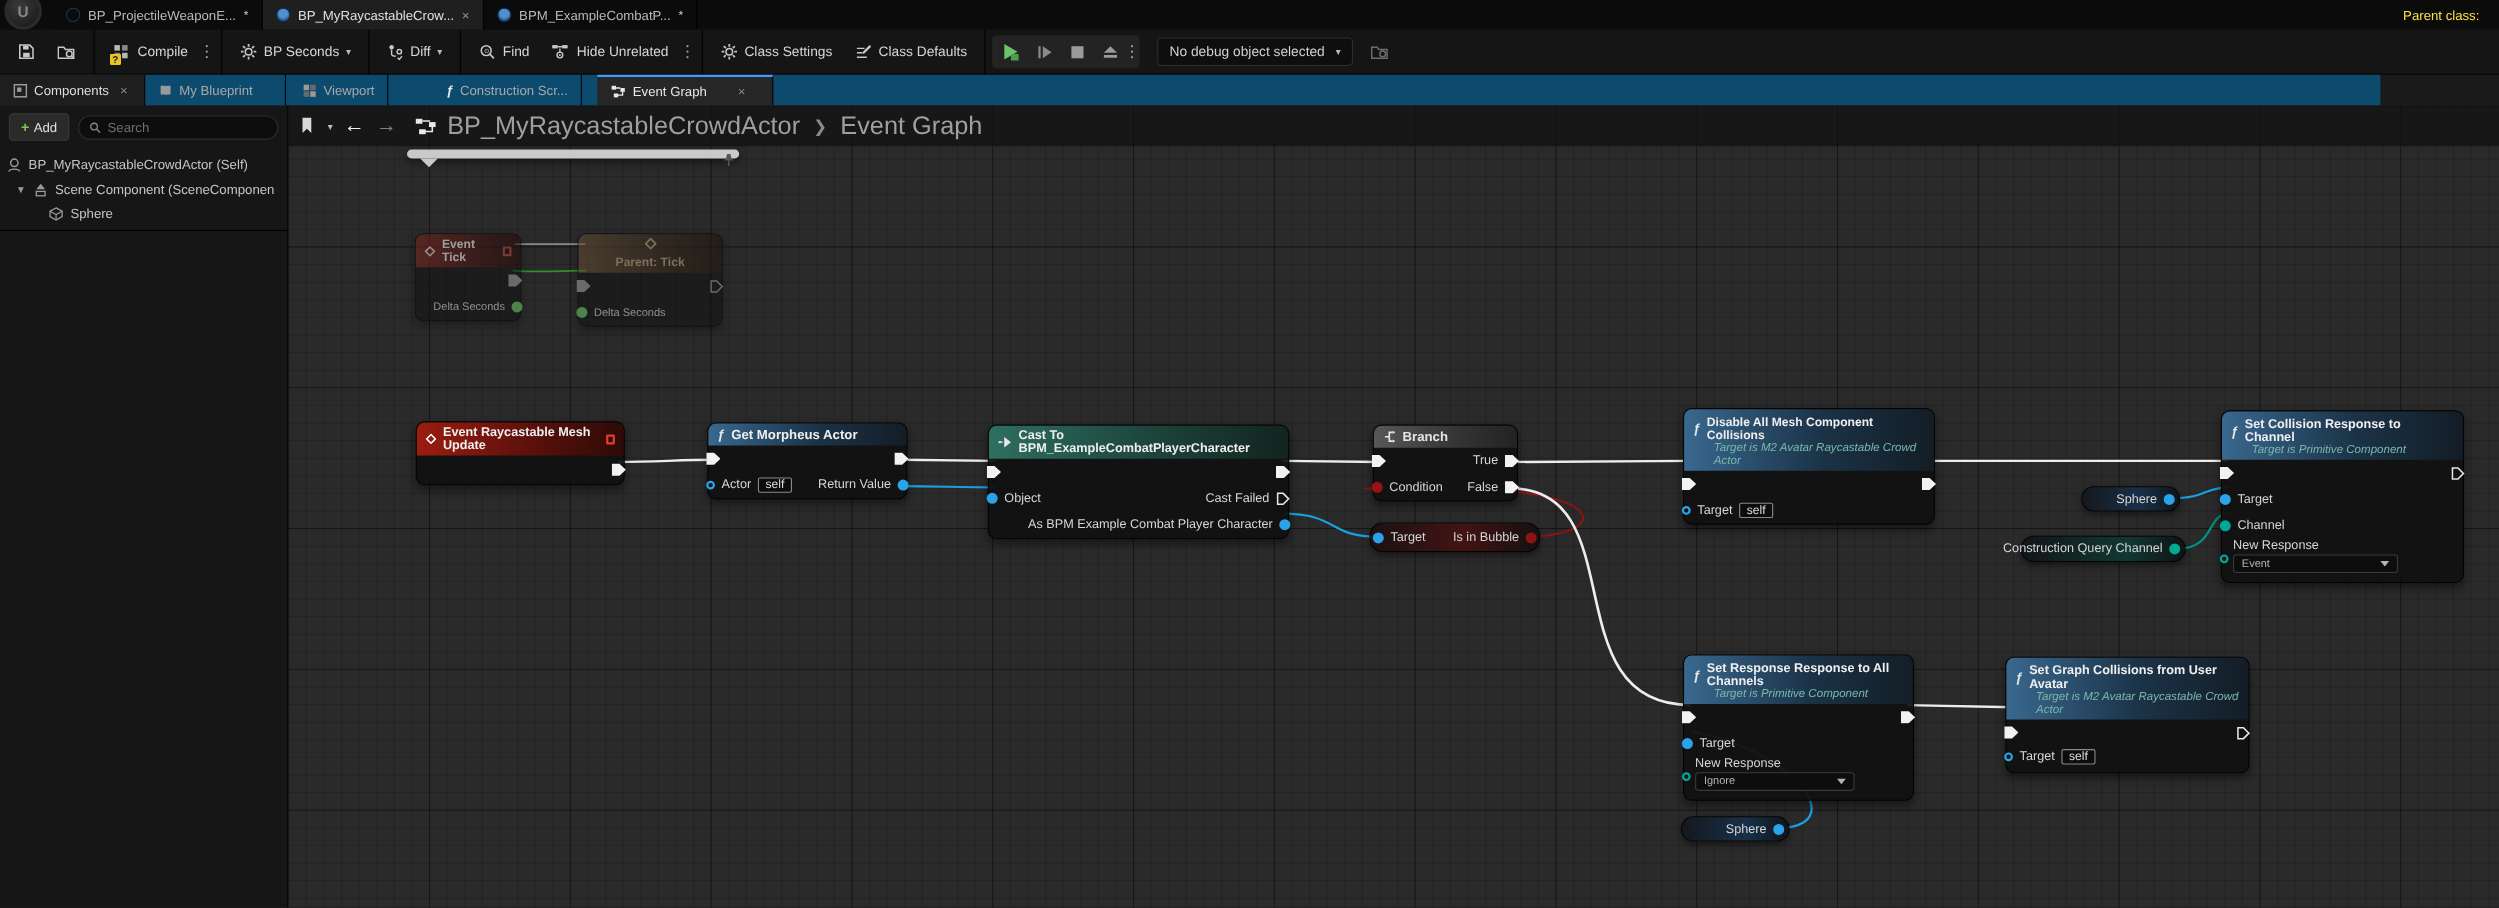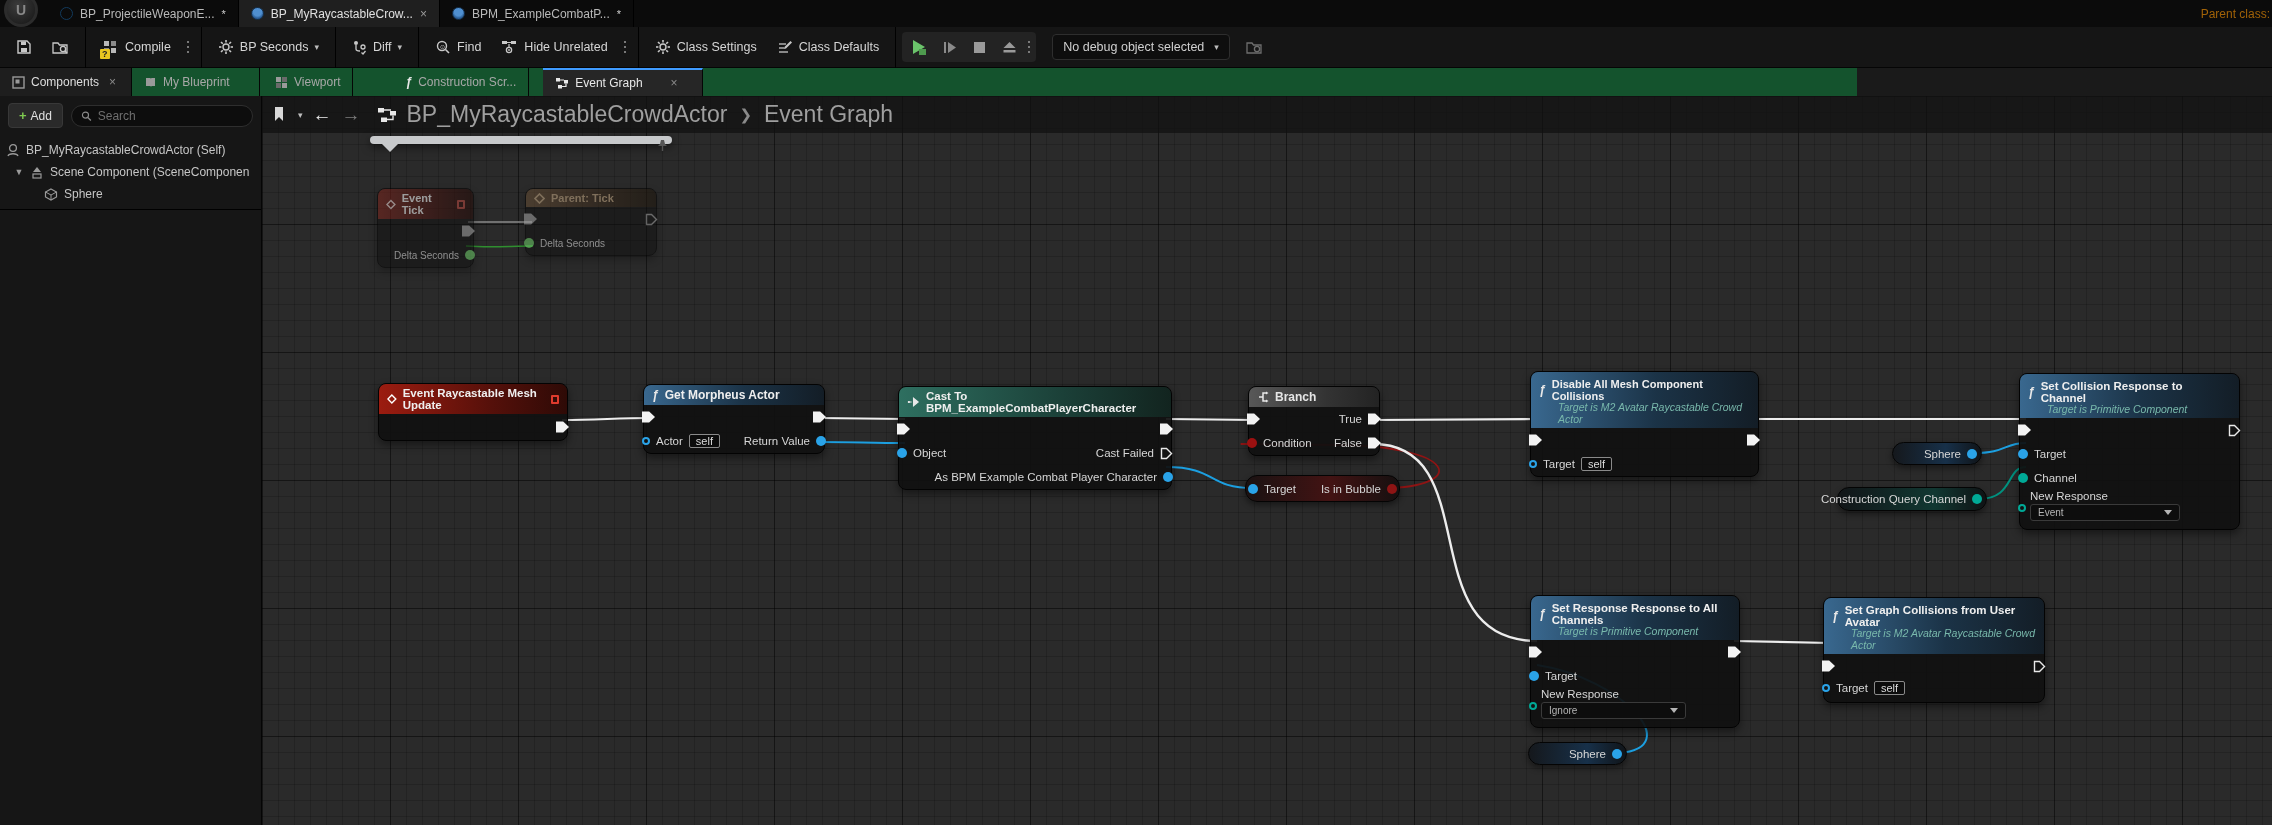--- a/index.html
+++ b/index.html
@@ -13,41 +13,41 @@
     border:3px solid #2c2c2c; margin:-8px 10px 0 4px; display:flex; align-items:center; justify-content:center;
     color:#888; font-weight:bold; font-size:14px; }
   .doc-tab { height:27px; display:flex; align-items:center; gap:7px; padding:0 12px; font-size:12px; color:#b9b9b9;
     background:#0b0b0b; border-right:1px solid #000; cursor:pointer; }
   .doc-tab.active { background:#1f1f1f; color:#e0e0e0; }
   .doc-icon { width:13px; height:13px; border-radius:50%; display:inline-block; }
   .doc-icon.pawn { background:radial-gradient(circle at 50% 35%, #4f8fd0 45%, #2a5d96 70%); border:1px solid #16324f;}
   .doc-icon.bp { background:radial-gradient(circle at 50% 50%, #2a6da8 55%, #123. 80%); border:1px solid #123a5c;}
   .dirty-dot { color:#cfcfcf; font-size:11px; }
   .tab-close { color:#9a9a9a; font-size:12px; }
-  .parent-class { margin-left:auto; padding-right:2px; color:#a16207; font-size:12px; white-space:nowrap; }
+  .parent-class { margin-left:auto; padding-right:18px; color:#fde047; font-size:12px; white-space:nowrap; }
 
   
   .toolbar { position:absolute; left:0; top:27px; width:2272px; height:41px; background:#151515;
     display:flex; align-items:center; font-size:12.5px; color:#d6d6d6; border-bottom:1px solid #050505;}
   .tb-group { display:flex; align-items:center; height:41px; padding:0 8px; border-right:1px solid #010101; gap:4px;}
   .tb-btn { display:flex; align-items:center; gap:6px; padding:5px 8px; border-radius:3px; cursor:pointer; white-space:nowrap;}
   .tb-kebab { color:#9a9a9a; font-size:13px; padding:0 4px; letter-spacing:0; cursor:pointer;
     display:inline-flex; flex-direction:column; line-height:3px; gap:3px;}
   .tb-kebab i{width:2px;height:2px;background:#9a9a9a;border-radius:50%;}
   .chev { font-size:9px; color:#bdbdbd; }
   .icon-q { position:relative; }
   .q-badge { position:absolute; left:-2px; bottom:-3px; background:#e8c520; color:#222; font-weight:bold;
     font-size:9px; padding:0 2px; border-radius:1px; line-height:10px;}
   .play-group { display:flex; align-items:center; background:#232323; border-radius:4px; margin:0 6px; height:30px; padding:0 2px;}
   .pg-btn { width:30px; height:30px; display:flex; align-items:center; justify-content:center; cursor:pointer; }
   .debug-select { display:flex; align-items:center; gap:10px; background:#0e0e0e; border:1px solid #2e2e2e;
     border-radius:4px; padding:5px 10px; font-size:12.5px; color:#d0d0d0; cursor:pointer; margin-left:10px;}
 
   
-  .panelbar { position:absolute; left:0; top:68px; width:1857px; height:28px; background:#14532d; display:flex; align-items:stretch; font-size:12px;}
+  .panelbar { position:absolute; left:0; top:68px; width:2164px; height:28px; background:#0c4a6e; display:flex; align-items:stretch; font-size:12px;}
   .ptab { display:flex; align-items:center; gap:6px; padding:0 12px; color:#a8a8a8; cursor:pointer; border-right:1px solid #050505;}
   .ptab.active { background:#1e1e1e; color:#dedede; }
   .ptab.accent { background:#262626; border-top:2px solid #3f9bff; color:#e8e8e8; }
   .ptab .x { color:#8a8a8a; margin-left:4px; }
 
   
   .leftpanel { position:absolute; left:0; top:96px; width:262px; height:729px; background:#161616; border-right:1px solid #050505;}
   .lp-row1 { display:flex; align-items:center; gap:8px; padding:7px 8px; }
   .add-btn { display:flex; align-items:center; gap:4px; background:#2a2a2a; border:1px solid #383838; border-radius:4px;
     padding:4px 10px; font-size:12px; color:#e0e0e0; cursor:pointer;}
@@ -87,21 +87,21 @@
 
   
   .node { position:absolute; background:rgba(16,16,16,0.93); border:1px solid #030303; border-radius:8px;
     box-shadow:0 4px 8px rgba(0,0,0,0.45); font-size:12px; color:#cfcfcf; }
   .nhdr { border-radius:7px 7px 0 0; padding:3px 8px; font-weight:bold; color:#efefef; font-size:12px;
     display:flex; align-items:center; gap:6px; }
   .hdr-fn   { background:linear-gradient(90deg,#39688f, #1b3347 55%, #131d26); }
   .hdr-event{ background:linear-gradient(90deg,#9c1c10, #55100a 60%, #2e0a06); }
   .hdr-cast { background:linear-gradient(90deg,#2e6f60, #1b4038 60%, #12241f); }
   .hdr-branch{ background:linear-gradient(90deg,#585858, #333 60%, #232323); color:#e5e5e5;}
-  .hdr-parent{ background:linear-gradient(90deg,#6e4a26, #3c2713 60%, #221608); color:#caa06a;}
+  .hdr-parent{ background:linear-gradient(90deg,#6e4a26, #3c2713 60%, #221608); color:#caa06a;flex-direction:column;}
   .hicon { font-style:italic; font-weight:bold; color:#e8e8e8; font-size:12px; }
   .bp-square { width:9px; height:9px; border:2px solid #e03b2d; border-radius:1px; margin-left:auto; }
   .nrow { display:flex; align-items:center; min-height:24px; padding:0 4px; position:relative; }
   .in  { display:flex; align-items:center; gap:6px; margin-left:-6px; }
   .out { display:flex; align-items:center; gap:6px; margin-left:auto; margin-right:-6px; }
   .exec { width:13px; height:13px; background:#f2f2f2; clip-path:polygon(0 8%,55% 8%,100% 50%,55% 92%,0 92%); }
   .exec.dim { background:#9a9a9a; }
   .dpin { width:10px; height:10px; border-radius:50%; flex:0 0 auto; }
   .blue { background:#2aa3e8; } .hblue { width:8px;height:8px;border:2px solid #2aa3e8; background:transparent; }
   .green{ background:#45d23f; }
@@ -110,21 +110,21 @@
   .pinlbl { font-size:11.5px; color:#d6d6d6; white-space:nowrap; }
   .self-box { border:1px solid #8a8a8a; border-radius:2px; padding:0 6px; font-size:11px; color:#dcdcdc; background:#0c0c0c; }
   .dd { display:flex; align-items:center; justify-content:space-between; background:#0d0d0d; border:1px solid #3a3a3a;
     border-radius:3px; height:17px; padding:0 7px; font-size:10px; color:#b5b5b5; margin-top:2px; cursor:pointer;}
   .dd-chev { width:0; height:0; border-left:4px solid transparent; border-right:4px solid transparent; border-top:5px solid #b5b5b5;}
   .pill { position:absolute; border-radius:12px; border:1px solid #040404; display:flex; align-items:center;
     box-shadow:0 3px 6px rgba(0,0,0,0.45); font-size:11.5px; color:#e0e0e0; padding:0 8px; }
   .pill-blue { background:linear-gradient(90deg,#15181c, #173049 60%, #101418); }
   .pill-teal { background:linear-gradient(90deg,#121518, #113832 65%, #0f1214); }
   .pill-red  { background:linear-gradient(90deg,#1a1212, #431313 55%, #151010); }
-  .disabled { opacity:.58; filter:saturate(.65); }
+  .disabled { opacity:.58; filter:saturate(.65);margin-top:24px; }
   .sub2 { font-weight:normal; font-style:italic; font-size:10.5px; margin-top:-1px; padding:0 8px 3px 27px; }
   .hdr2 { border-radius:7px 7px 0 0; }
   svg.gicon { display:block; }
 </style>
 </head>
 <body>
 
 <div class="titlebar">
   <div class="ue-logo">U</div>
   <div class="doc-tab">

